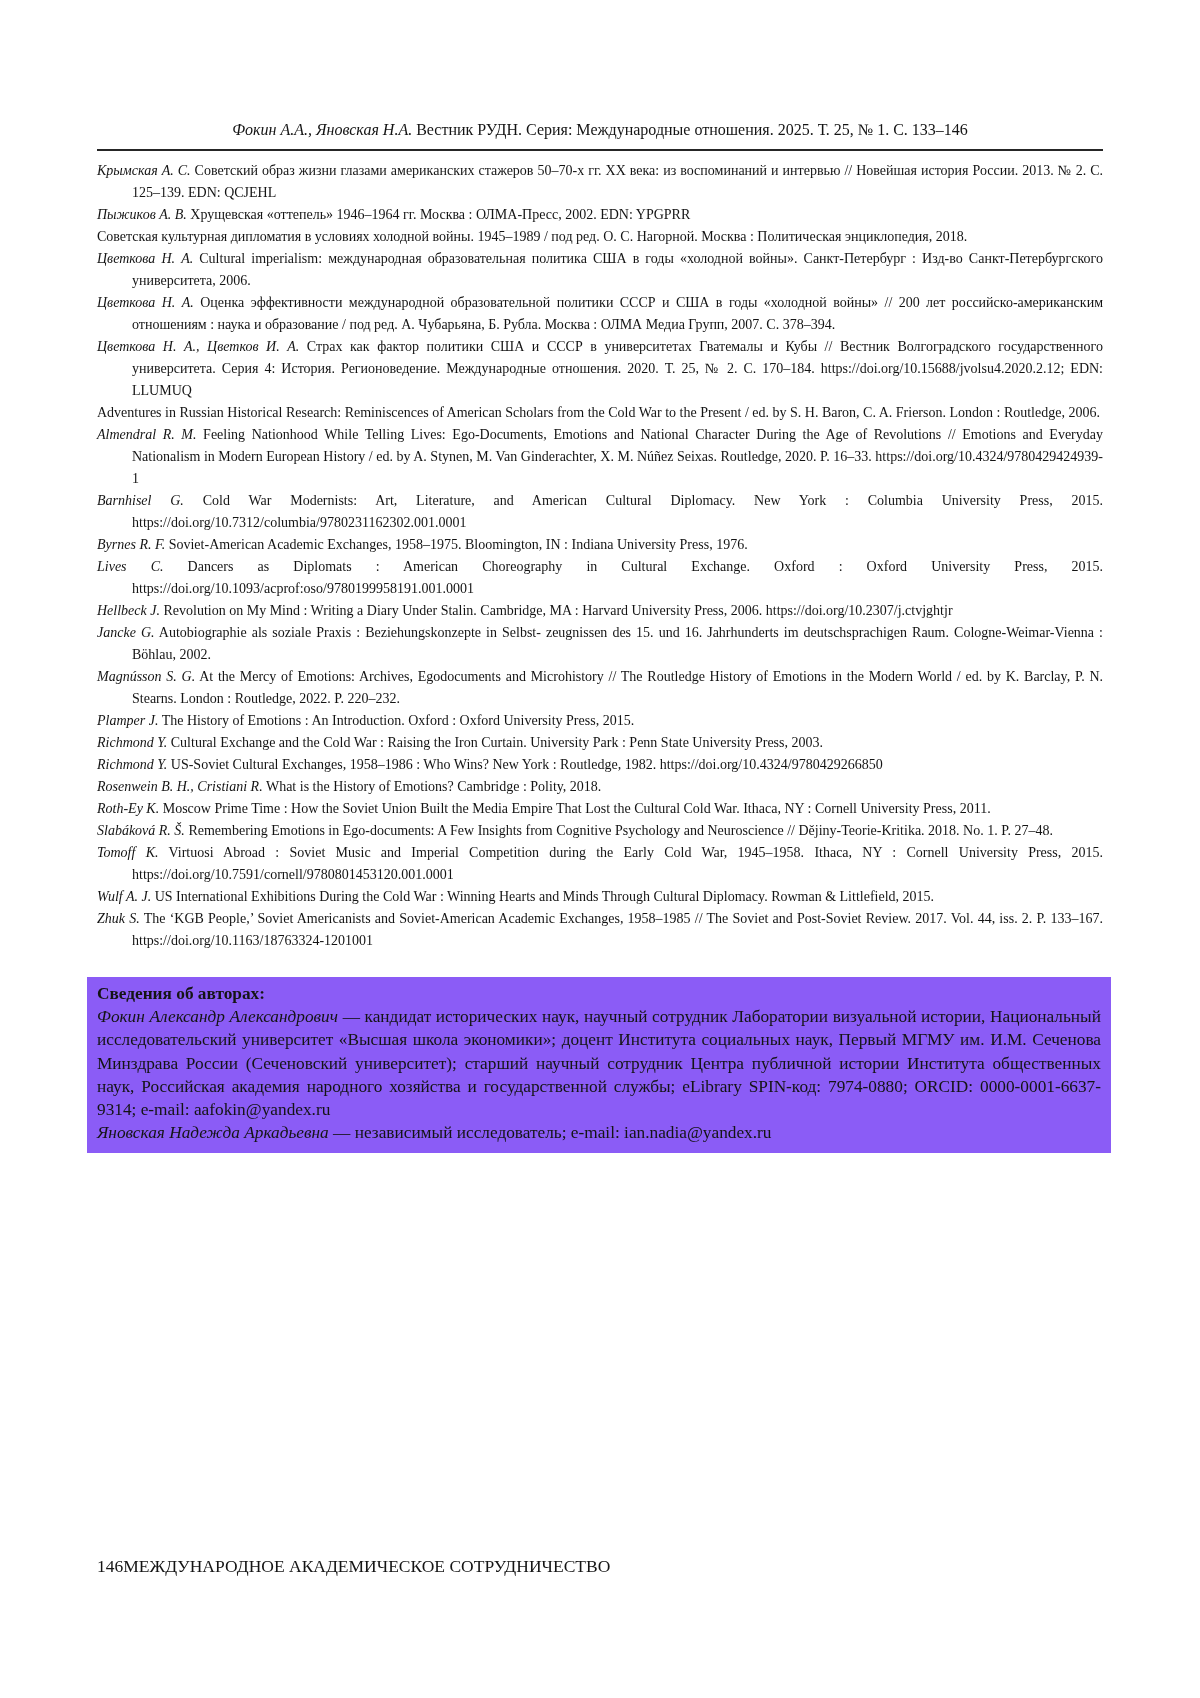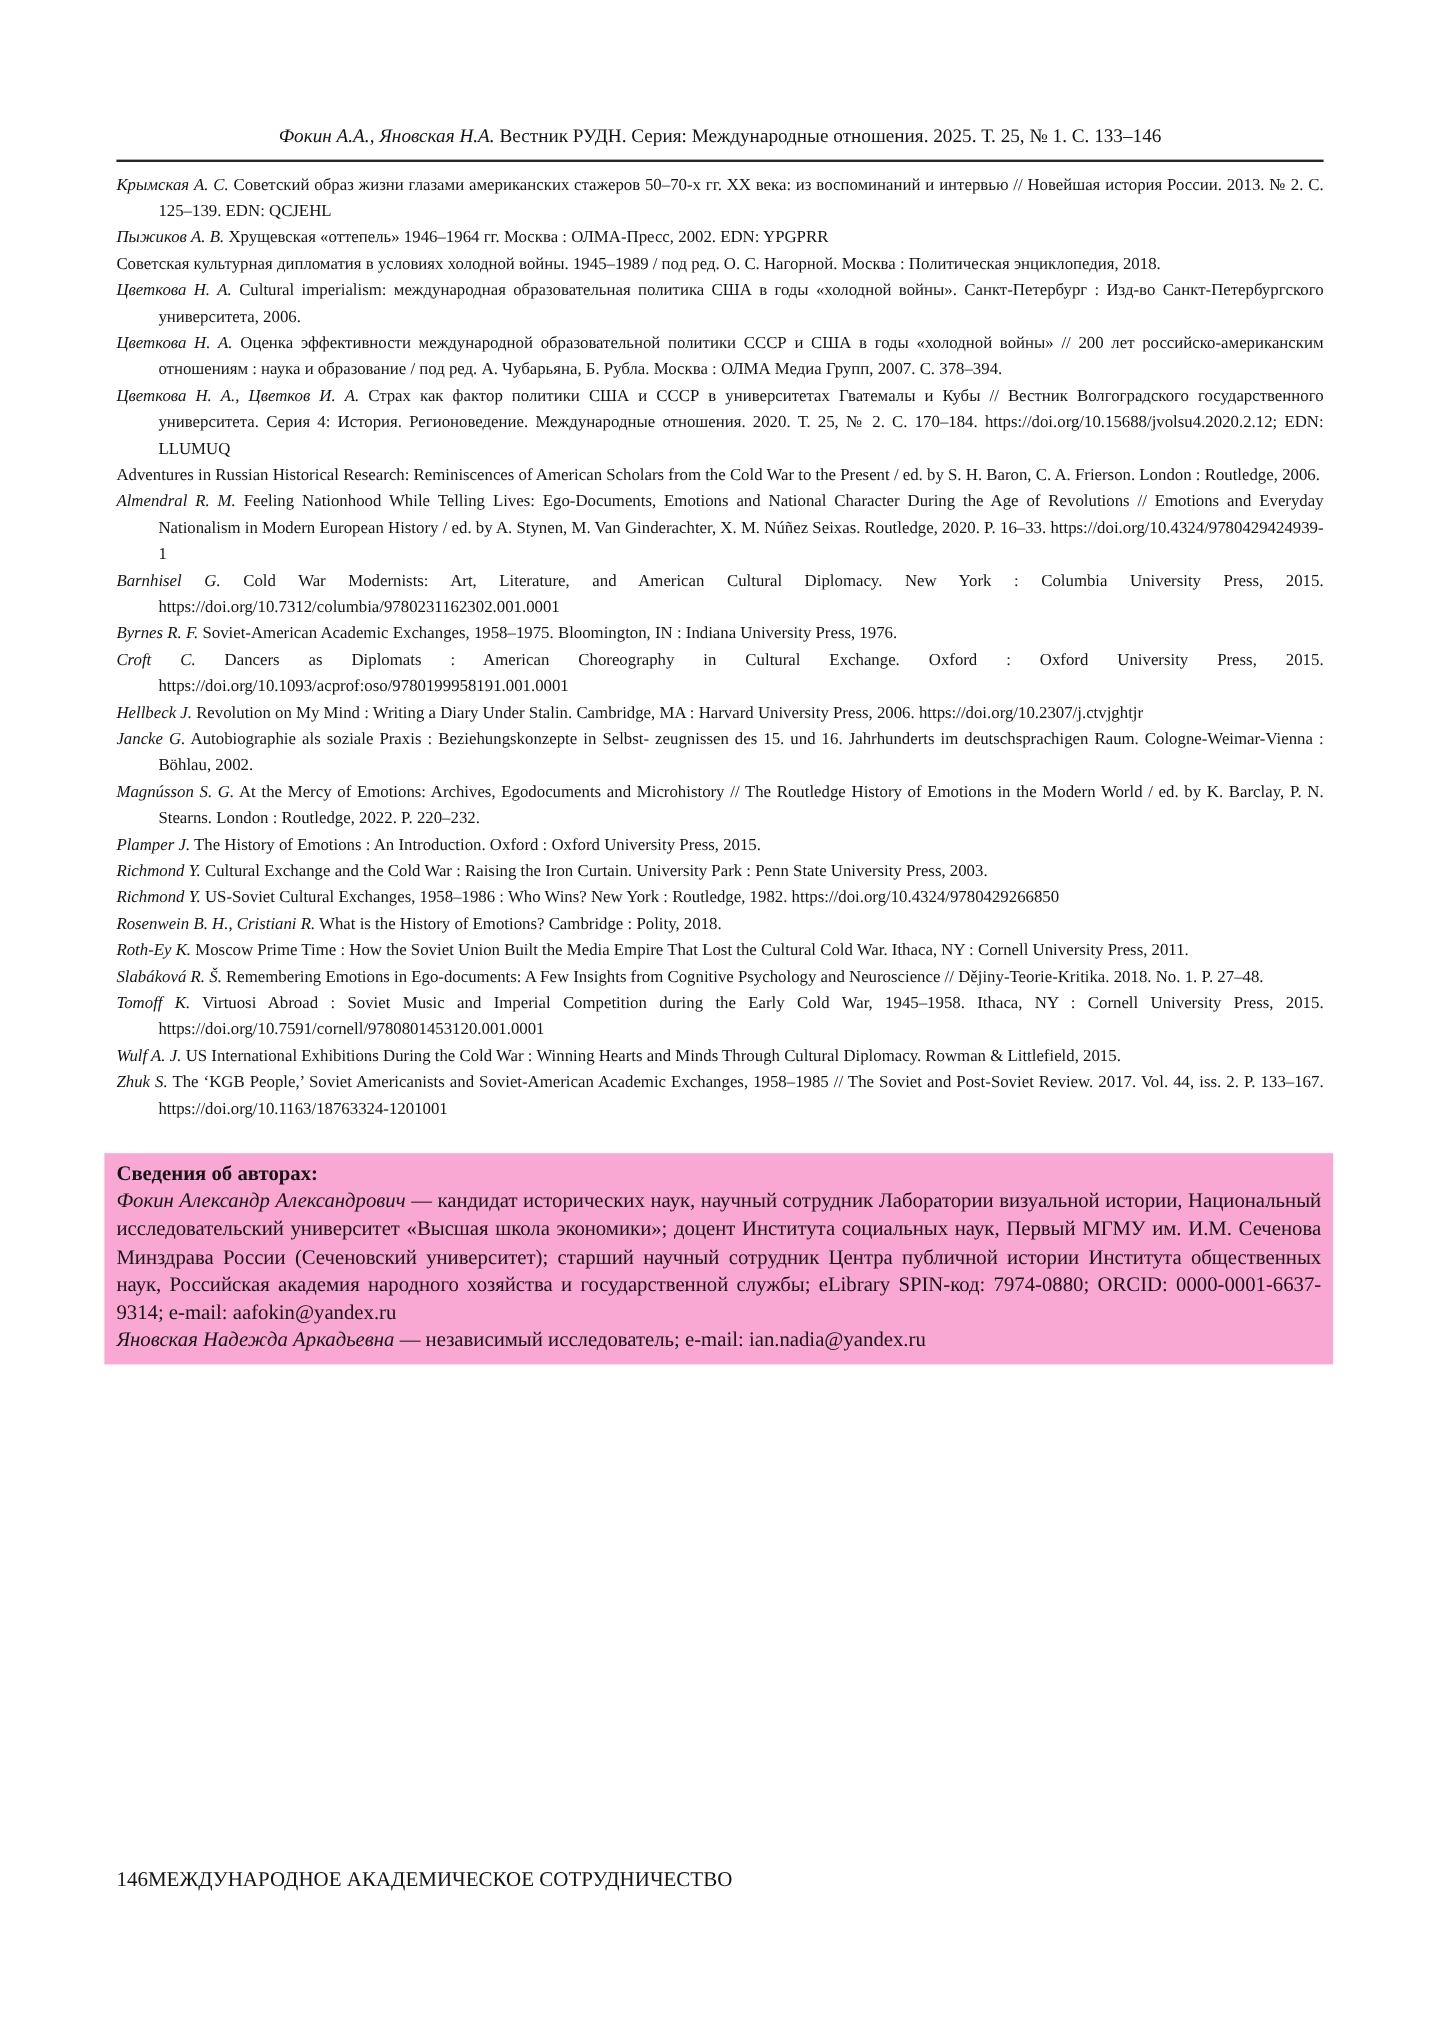--- a/index.html
+++ b/index.html
@@ -11,21 +11,21 @@
     position: relative;
     overflow: hidden;
   }
   .page {
     position: absolute; left: 0; top: 0;
     width: 1200px; height: 1698px;
     background: #ffffff;
   }
   .content {
     position: absolute;
-    left: 97px; top: 104px;
+    left: 97px; top: 120px;
     width: 1006px;
   }
   .running-header {
     text-align: center;
     font-size: 16px;
     line-height: 20px;
     white-space: nowrap;
   }
   .running-header i { font-style: italic; }
   .header-rule {
@@ -39,21 +39,21 @@
     font-size: 14px;
     line-height: 22px;
     text-align: justify;
   }
   .refs li {
     padding-left: 35px;
     text-indent: -35px;
   }
   .refs i, .authors-box i { font-style: italic; }
   .authors-box {
-    background: #f9a8d4;
+    background: #8b5cf6;
     margin: 25px -8px 0 -10px;
     padding: 5px 10px 9px 10px;
     font-size: 17.3px;
     line-height: 23.2px;
     text-align: justify;
   }
   .authors-box .ai-heading {
     font-weight: bold;
     text-align: left;
   }
@@ -82,21 +82,21 @@
       <li><i>Крымская А. С.</i><span> Советский образ жизни глазами американских стажеров 50–70-х гг. XX века: из воспоминаний и интервью // Новейшая история России. 2013. № 2. С. 125–139. EDN: QCJEHL</span></li>
       <li><i>Пыжиков А. В.</i><span> Хрущевская «оттепель» 1946–1964 гг. Москва : ОЛМА-Пресс, 2002. EDN: YPGPRR</span></li>
       <li><i></i><span>Советская культурная дипломатия в условиях холодной войны. 1945–1989 / под ред. О. С. Нагорной. Москва : Политическая энциклопедия, 2018.</span></li>
       <li><i>Цветкова Н. А.</i><span> Cultural imperialism: международная образовательная политика США в годы «холодной войны». Санкт-Петербург : Изд-во Санкт-Петербургского университета, 2006.</span></li>
       <li><i>Цветкова Н. А.</i><span> Оценка эффективности международной образовательной политики СССР и США в годы «холодной войны» // 200 лет российско-американским отношениям : наука и образование / под ред. А. Чубарьяна, Б. Рубла. Москва : ОЛМА Медиа Групп, 2007. С. 378–394.</span></li>
       <li><i>Цветкова Н. А., Цветков И. А.</i><span> Страх как фактор политики США и СССР в университетах Гватемалы и Кубы // Вестник Волгоградского государственного университета. Серия 4: История. Регионоведение. Международные отношения. 2020. Т. 25, № 2. С. 170–184. https://doi.org/10.15688/jvolsu4.2020.2.12; EDN: LLUMUQ</span></li>
       <li><i></i><span>Adventures in Russian Historical Research: Reminiscences of American Scholars from the Cold War to the Present / ed. by S. H. Baron, C. A. Frierson. London : Routledge, 2006.</span></li>
       <li><i>Almendral R. M.</i><span> Feeling Nationhood While Telling Lives: Ego-Documents, Emotions and National Character During the Age of Revolutions // Emotions and Everyday Nationalism in Modern European History / ed. by A. Stynen, M. Van Ginderachter, X. M. Núñez Seixas. Routledge, 2020. P. 16–33. https://doi.org/10.4324/9780429424939-1</span></li>
       <li><i>Barnhisel G.</i><span> Cold War Modernists: Art, Literature, and American Cultural Diplomacy. New York : Columbia University Press, 2015. https://doi.org/10.7312/columbia/9780231162302.001.0001</span></li>
       <li><i>Byrnes R. F.</i><span> Soviet-American Academic Exchanges, 1958–1975. Bloomington, IN : Indiana University Press, 1976.</span></li>
-      <li><i>Croft C.</i><span> Dancers as Diplomats : American Choreography in Cultural Exchange. Oxford : Oxford University Press, 2015. https://doi.org/10.1093/acprof:oso/9780199958191.001.0001</span></li>
+      <li><i>Lives C.</i><span> Dancers as Diplomats : American Choreography in Cultural Exchange. Oxford : Oxford University Press, 2015. https://doi.org/10.1093/acprof:oso/9780199958191.001.0001</span></li>
       <li><i>Hellbeck J.</i><span> Revolution on My Mind : Writing a Diary Under Stalin. Cambridge, MA : Harvard University Press, 2006. https://doi.org/10.2307/j.ctvjghtjr</span></li>
       <li><i>Jancke G.</i><span> Autobiographie als soziale Praxis : Beziehungskonzepte in Selbst- zeugnissen des 15. und 16. Jahrhunderts im deutschsprachigen Raum. Cologne-Weimar-Vienna : Böhlau, 2002.</span></li>
       <li><i>Magnússon S. G.</i><span> At the Mercy of Emotions: Archives, Egodocuments and Microhistory // The Routledge History of Emotions in the Modern World / ed. by K. Barclay, P. N. Stearns. London : Routledge, 2022. P. 220–232.</span></li>
       <li><i>Plamper J.</i><span> The History of Emotions : An Introduction. Oxford : Oxford University Press, 2015.</span></li>
       <li><i>Richmond Y.</i><span> Cultural Exchange and the Cold War : Raising the Iron Curtain. University Park : Penn State University Press, 2003.</span></li>
       <li><i>Richmond Y.</i><span> US-Soviet Cultural Exchanges, 1958–1986 : Who Wins? New York : Routledge, 1982. https://doi.org/10.4324/9780429266850</span></li>
       <li><i>Rosenwein B. H., Cristiani R.</i><span> What is the History of Emotions? Cambridge : Polity, 2018.</span></li>
       <li><i>Roth-Ey K.</i><span> Moscow Prime Time : How the Soviet Union Built the Media Empire That Lost the Cultural Cold War. Ithaca, NY : Cornell University Press, 2011.</span></li>
       <li><i>Slabáková R. Š.</i><span> Remembering Emotions in Ego-documents: A Few Insights from Cognitive Psychology and Neuroscience // Dějiny-Teorie-Kritika. 2018. No. 1. P. 27–48.</span></li>
       <li><i>Tomoff K.</i><span> Virtuosi Abroad : Soviet Music and Imperial Competition during the Early Cold War, 1945–1958. Ithaca, NY : Cornell University Press, 2015. https://doi.org/10.7591/cornell/9780801453120.001.0001</span></li>

